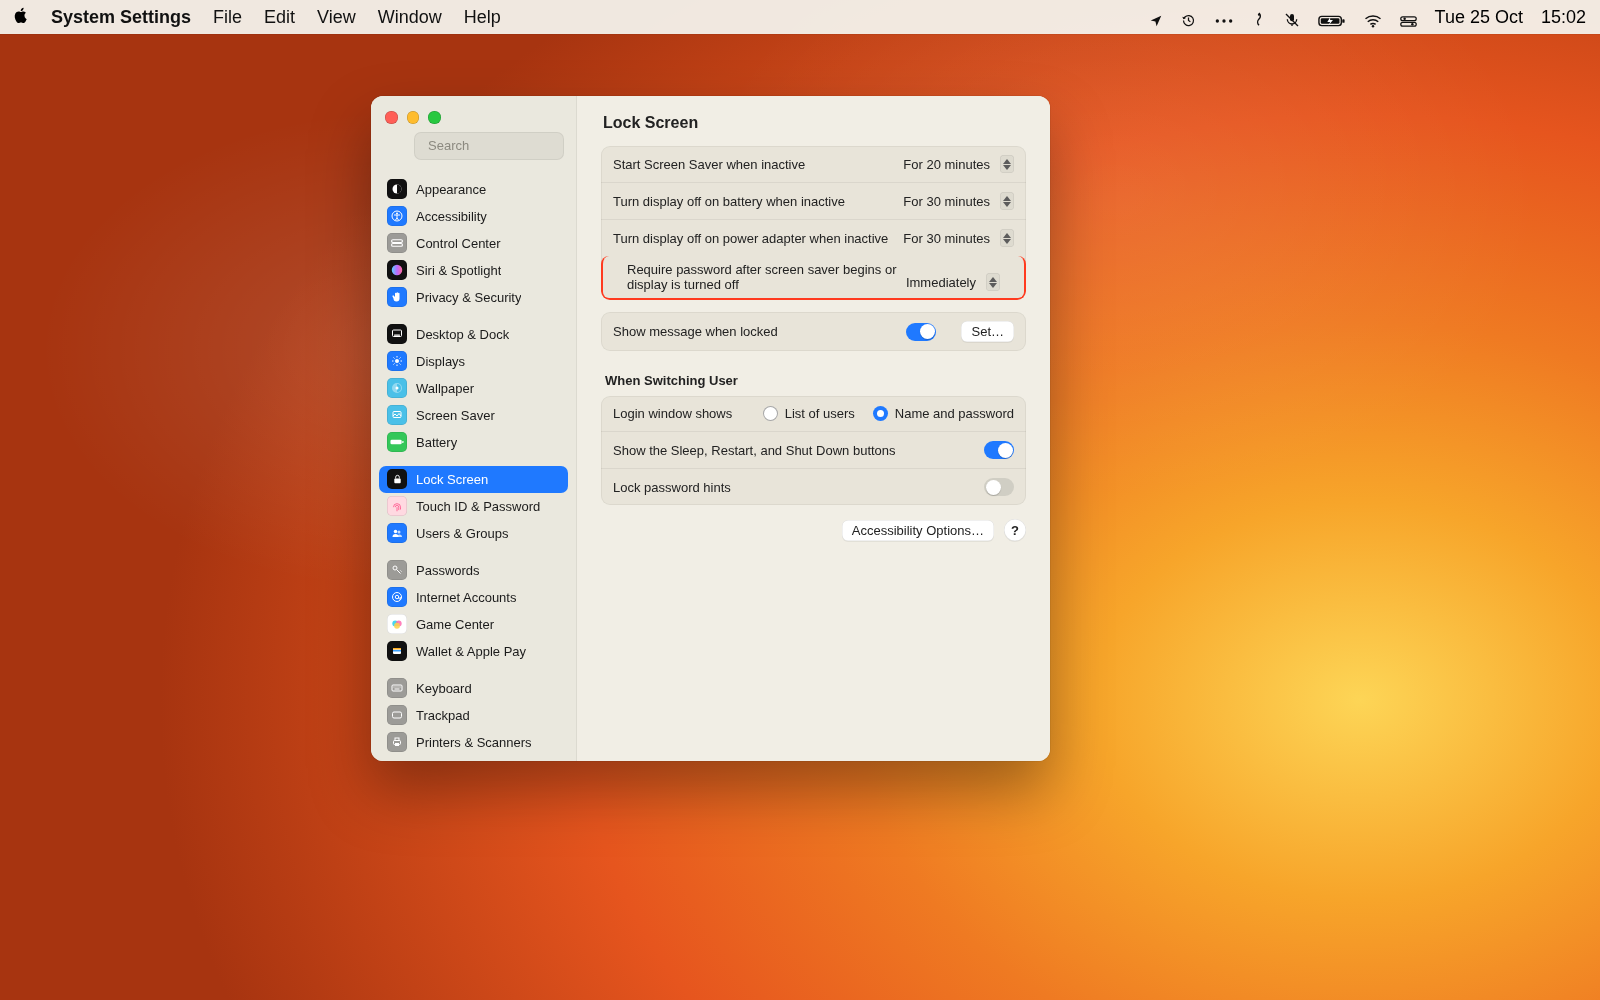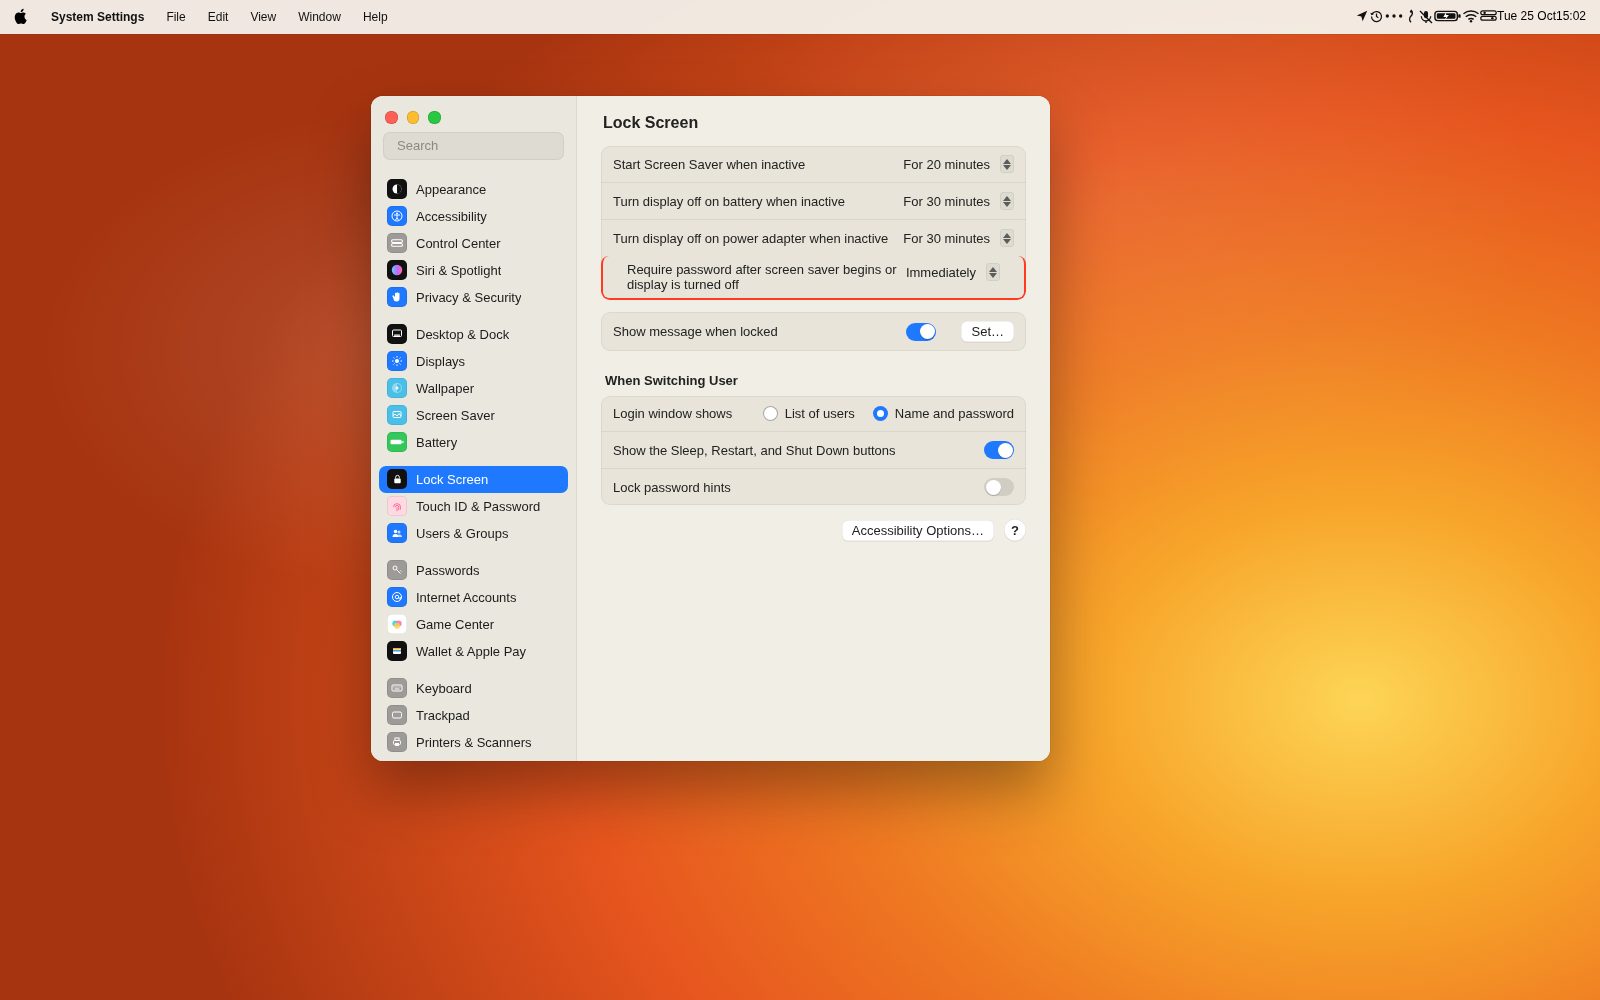--- a/index.html
+++ b/index.html
@@ -24,25 +24,25 @@
   }
 
   
   .menubar {
     position: absolute; top: 0; left: 0; right: 0; height: 34px;
     background: rgba(244,243,237,0.94);
     display: flex; align-items: center;
     padding: 0 14px; gap: 22px;
     color: #000;
     box-shadow: 0 1px 0 rgba(0,0,0,.05);
-    font-size: 12px;
+    font-size: 18px;
   }
   .menubar .menu-item { cursor: default; color:#111; }
   .menubar .app-name { font-weight: 700; }
-  .menubar-right { margin-left: auto; display: flex; align-items:flex-start; }
+  .menubar-right { margin-left: auto; display: flex; align-items:flex-end; gap: 18px; }
   .menubar-right svg { display:block; }
   .menubar-right .clock { font-variant-numeric: tabular-nums; }
 
   
   .window {
     position: absolute; top: 96px; left: 371px; width: 679px; height: 665px;
     background: #f0eee6;
     border-radius: 12px;
     box-shadow: 0 30px 60px rgba(0,0,0,.35), 0 0 0 1px rgba(0,0,0,.05);
     overflow: hidden;
@@ -53,21 +53,21 @@
     background: #eae8de;
     border-right: 1px solid rgba(0,0,0,.06);
     display: flex; flex-direction: column;
   }
   .traffic {
     display:flex; gap:9px; padding: 15px 12px 8px 14px;
   }
   .tlight { width:12.5px; height:12.5px; border-radius:50%; box-shadow: inset 0 0 0 .5px rgba(0,0,0,.25);}
   .tred{background:#ff5f57}.tyellow{background:#febc2e}.tgreen{background:#28c840}
 
-  .search-wrap{ padding: 0 12px 6px; }
+  .search-wrap{ padding: 0 12px 6px; margin-left: 31px; }
   .search {
     display:flex; align-items:center; gap:6px;
     background:#dedcd2; border-radius:7px; height:28px; padding: 0 8px;
     box-shadow: inset 0 0 0 1px rgba(0,0,0,.06);
   }
   .search input{
     border:0; outline:0; background:transparent; flex:1;
     font-size:13px; color:#666;
   }
   .search input::placeholder{color:#8c8a80}
@@ -506,21 +506,21 @@
                 <path d="M4 0L0 5h8z" fill="#5c5c5c"></path>
               </svg>
             <svg width="8" height="5" viewBox="0 0 8 5">
                 <path d="M4 5L0 0h8z" fill="#5c5c5c"></path>
               </svg>
           </span>
         </div>
       </div>
       <div class="row highlight" style="align-items:flex-start;border-top:none">
         <div class="label" style="max-width:280px">Require password after screen saver begins or display is turned off</div>
-        <div class="value popup" style="margin-top:1px">
+        <div class="value popup" style="margin-top:11px">
           <span>Immediately</span>
           <span class="stepper-caret">
             <svg width="8" height="5" viewBox="0 0 8 5">
                 <path d="M4 0L0 5h8z" fill="#5c5c5c"></path>
               </svg>
             <svg width="8" height="5" viewBox="0 0 8 5">
                 <path d="M4 5L0 0h8z" fill="#5c5c5c"></path>
               </svg>
           </span>
         </div>

